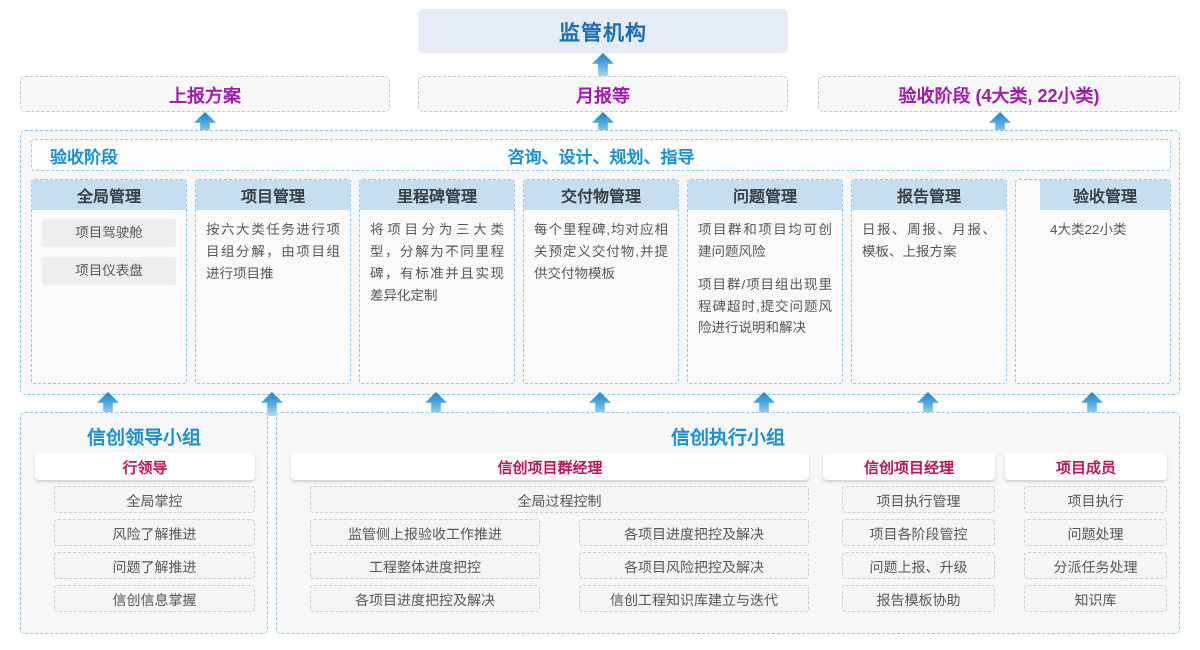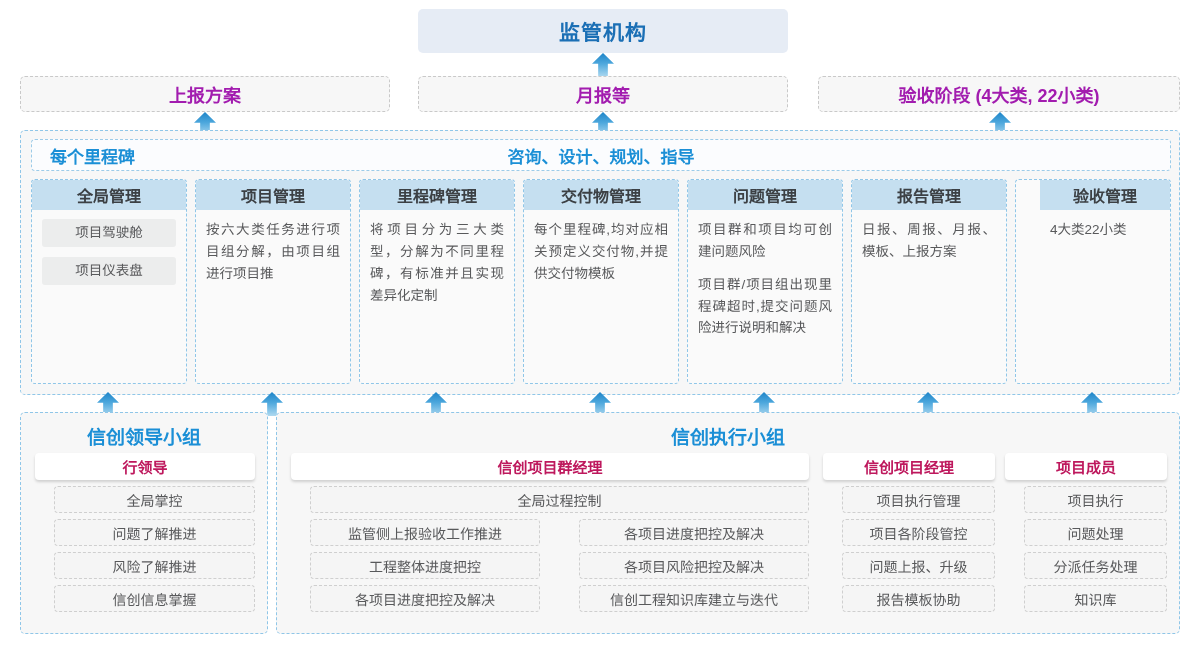--- a/index.html
+++ b/index.html
@@ -147,21 +147,21 @@
     <span>验收阶段 (4大类, 22小类)</span>
   </div>
 
   <div class="arrow" style="left:194px;top:112px;"></div>
   <div class="arrow" style="left:592px;top:112px;"></div>
   <div class="arrow" style="left:989px;top:112px;"></div>
 
   <div class="consult-band">
 
     <div class="band-label">
-      <span class="lbl-left">每个里程碑</span>
+      <span class="lbl-left">验收阶段</span>
       <span class="lbl-center">咨询、设计、规划、指导</span>
     </div>
 
     <div class="mgmt-col" style="left:10px;">
       <div class="mgmt-head">全局管理</div>
       <div class="mgmt-body">
         <div class="pill">项目驾驶舱</div>
         <div class="pill">项目仪表盘</div>
       </div>
     </div>
@@ -218,22 +218,22 @@
   <div class="arrow" style="left:917px;top:392px;"></div>
   <div class="arrow" style="left:1081px;top:392px;"></div>
 
   <div class="bottom-wrap">
 
     <div class="group-box" id="group-lead">
       <div class="group-title">信创领导小组</div>
       <div class="role-col" style="left:14px;width:220px;">
         <div class="role-head">行领导</div>
         <div class="role-item">全局掌控</div>
+        <div class="role-item">风险了解推进</div>
         <div class="role-item">问题了解推进</div>
-        <div class="role-item">风险了解推进</div>
         <div class="role-item">信创信息掌握</div>
       </div>
     </div>
 
     <div class="group-box" id="group-exec">
       <div class="group-title">信创执行小组</div>
 
       <div class="role-col exec-full">
         <div class="role-head">信创项目群经理</div>
         <div class="role-item">全局过程控制</div>

